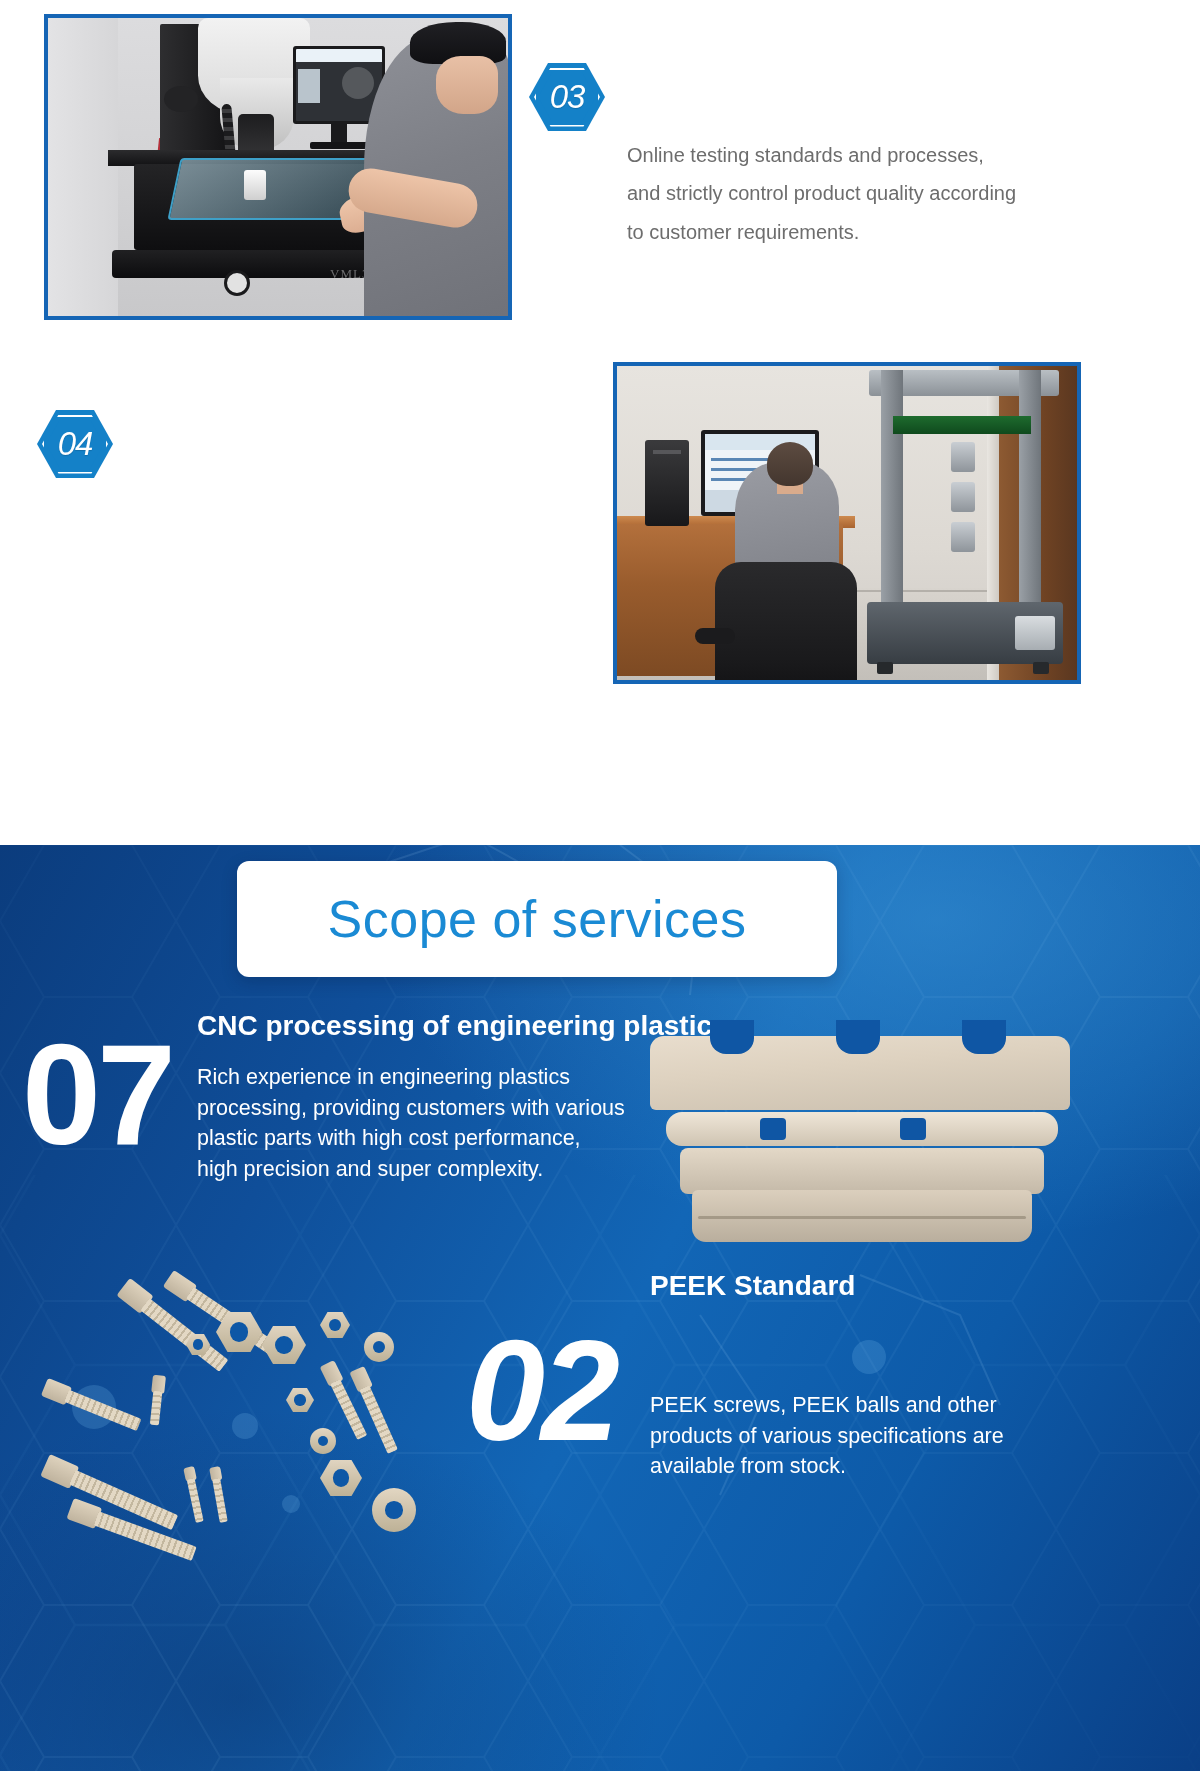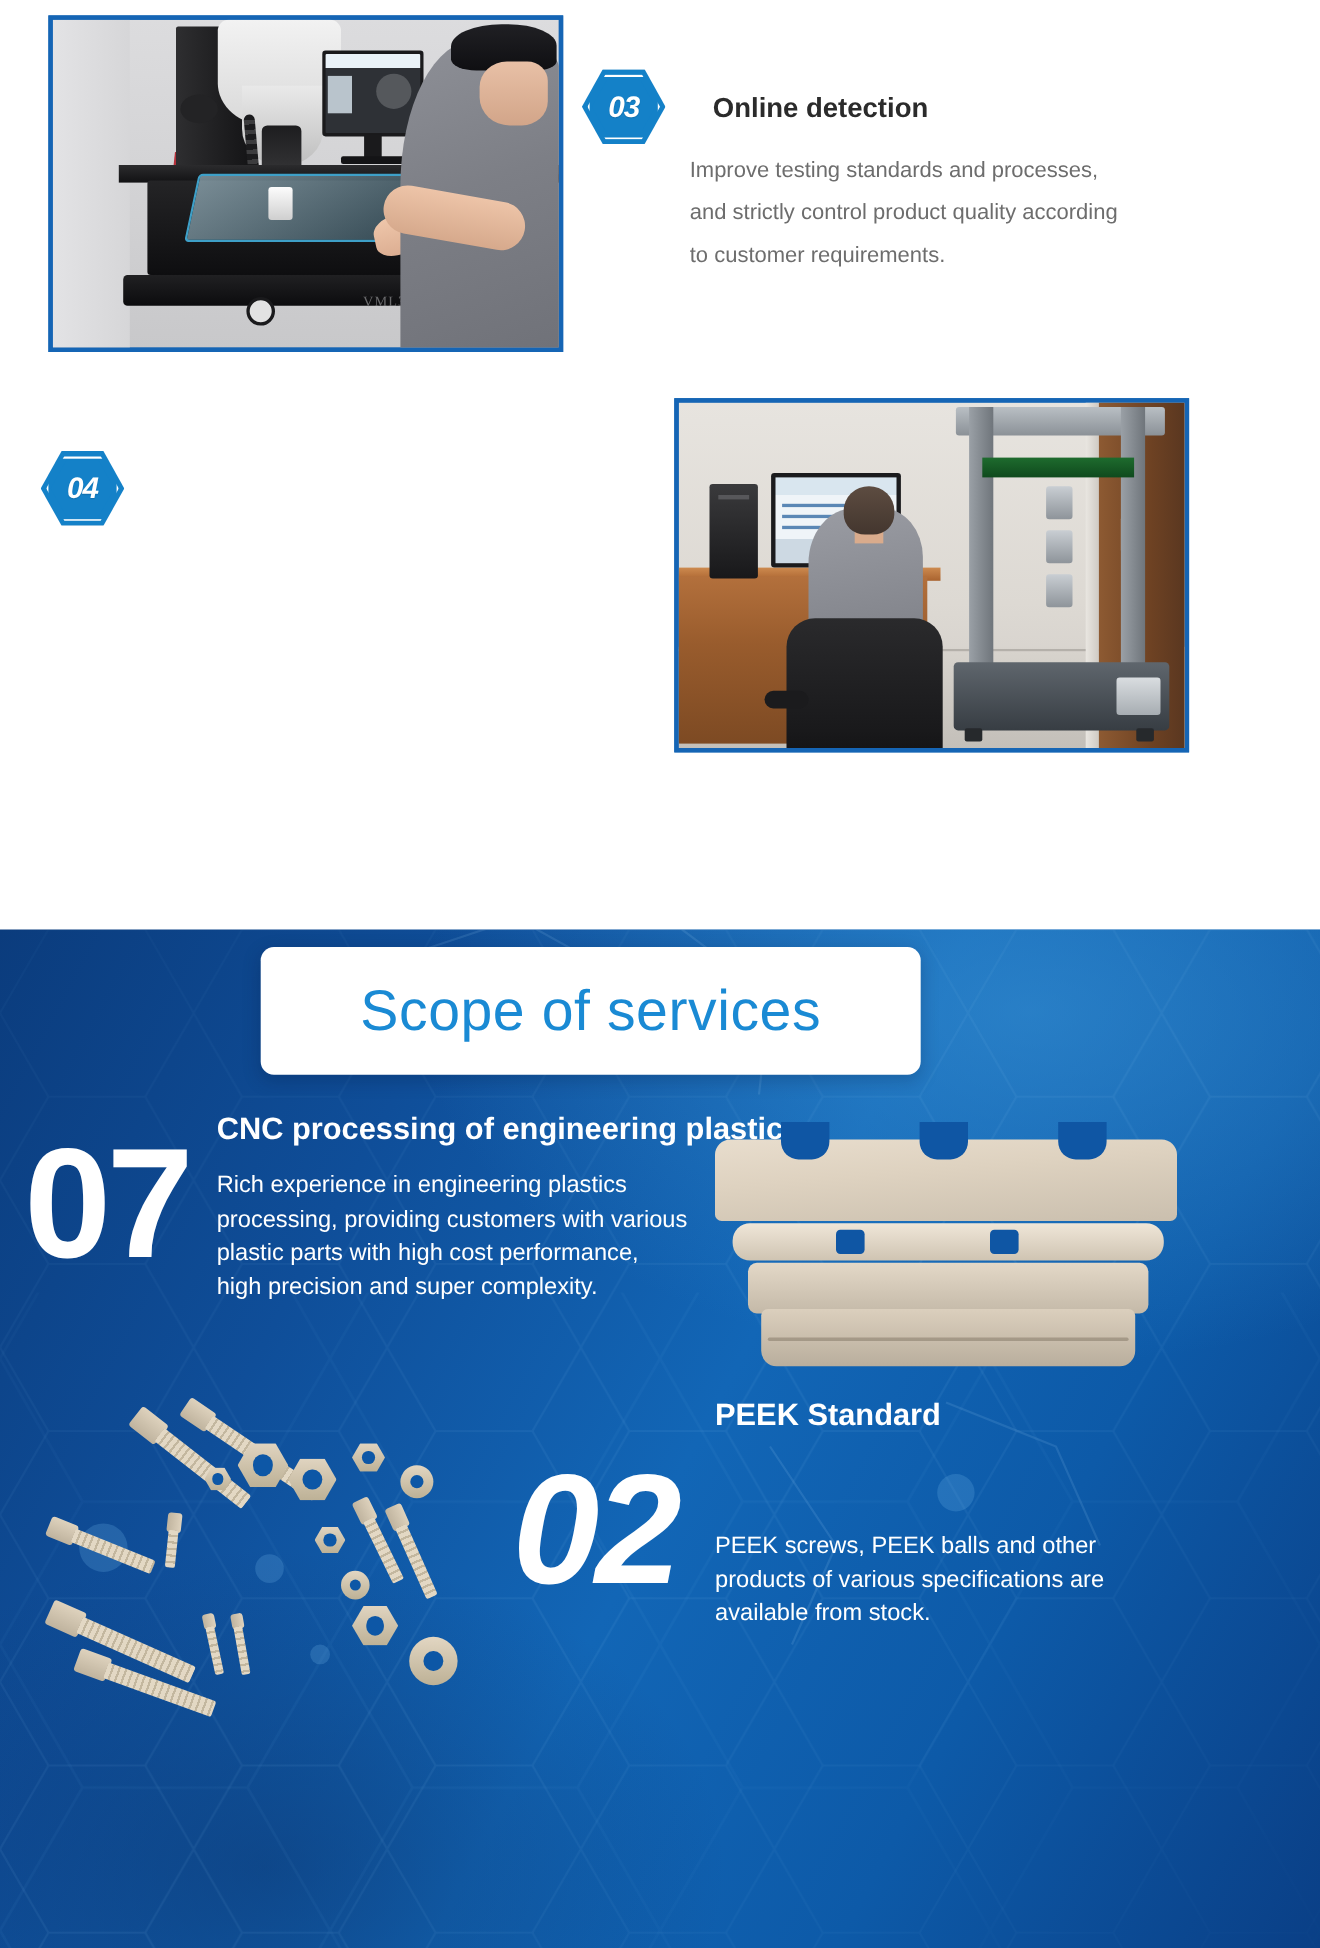--- a/index.html
+++ b/index.html
@@ -158,21 +158,21 @@
      clip-path:polygon(25% 0%,75% 0%,100% 50%,75% 100%,25% 100%,0% 50%);
      background:transparent;
   }
   .hex-badge .hex-inner::before {
      content:""; position:absolute; inset:2px;
      background:var(--hexc,#1481c8);
      clip-path:polygon(25% 0%,75% 0%,100% 50%,75% 100%,25% 100%,0% 50%);
   }
   .hex-badge .hex-num {
      position:absolute; inset:0; display:flex; align-items:center; justify-content:center;
-     color:#fff; font-size:27px; font-weight:bold; font-style:italic; letter-spacing:-1px;
+     color:#fff; font-size:33px; font-weight:normal; font-style:italic; letter-spacing:-1px;
      z-index:3; text-shadow:0 1px 1px rgba(0,0,0,.15);
   }
 
   .feat-title { position:absolute; font-size:25px; font-weight:bold; color:#2b2b2b; line-height:1.46; }
   .feat-body  { position:absolute; font-size:20px; color:#6d6d6d; line-height:1.92; }
 
   
   .scope { position:absolute; left:0; top:845px; width:1200px; height:926px;
      overflow:hidden;
      background:
@@ -282,22 +282,21 @@
         <div class="face"></div>
       </div>
     </div>
   </div>
 
   <div class="hex-badge" style="left:529px; top:63px;">
     <div class="hex-outer"></div>
     <div class="hex-inner"></div>
     <div class="hex-num">03</div>
   </div>
-  <div class="feat-title" style="left:648px; top:80px; width:420px;">Online detection</div>
-  <div class="feat-body" style="left:627px; top:136px; width:390px;">Improve testing standards and processes, and strictly control product quality according to customer requirements.</div>
+  <div class="feat-body" style="left:627px; top:136px; width:390px;">Online testing standards and processes, and strictly control product quality according to customer requirements.</div>
 
   <div class="hex-badge" style="left:37px; top:410px;">
     <div class="hex-outer"></div>
     <div class="hex-inner"></div>
     <div class="hex-num">04</div>
   </div>
 
   <div class="photo-frame" id="photo-04">
     <div class="photo-inner">
       <div class="lab2">

